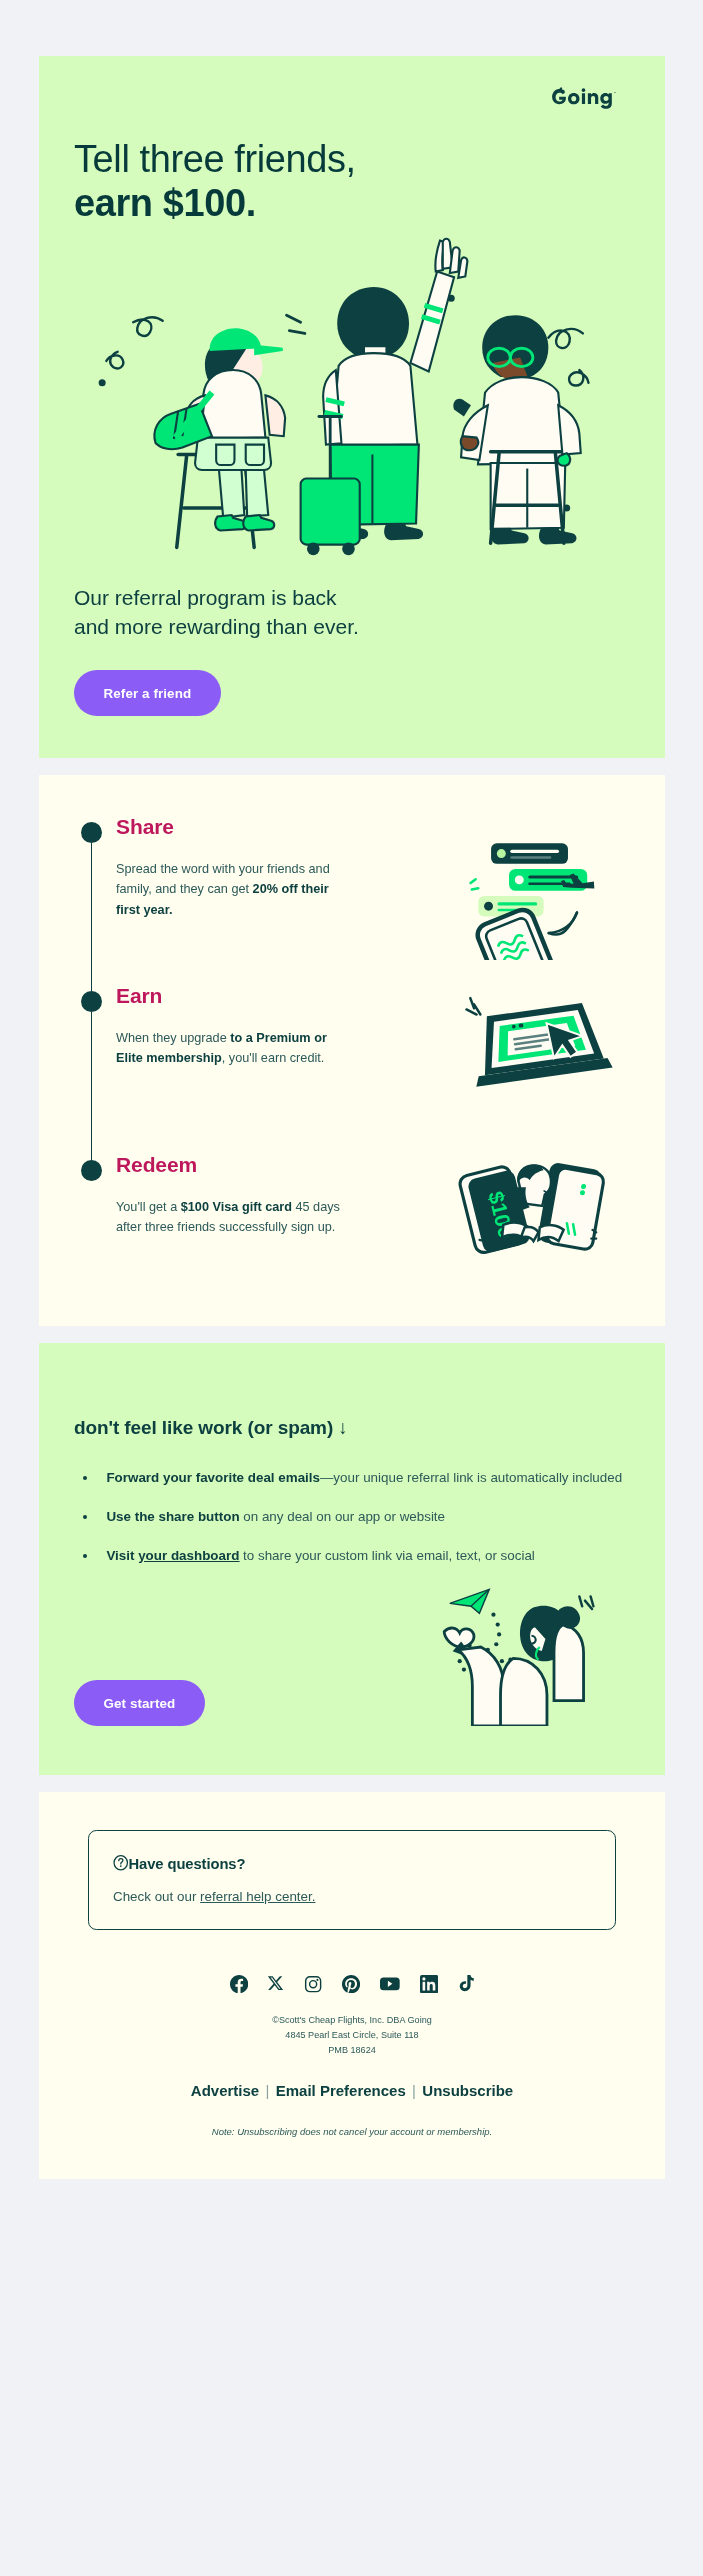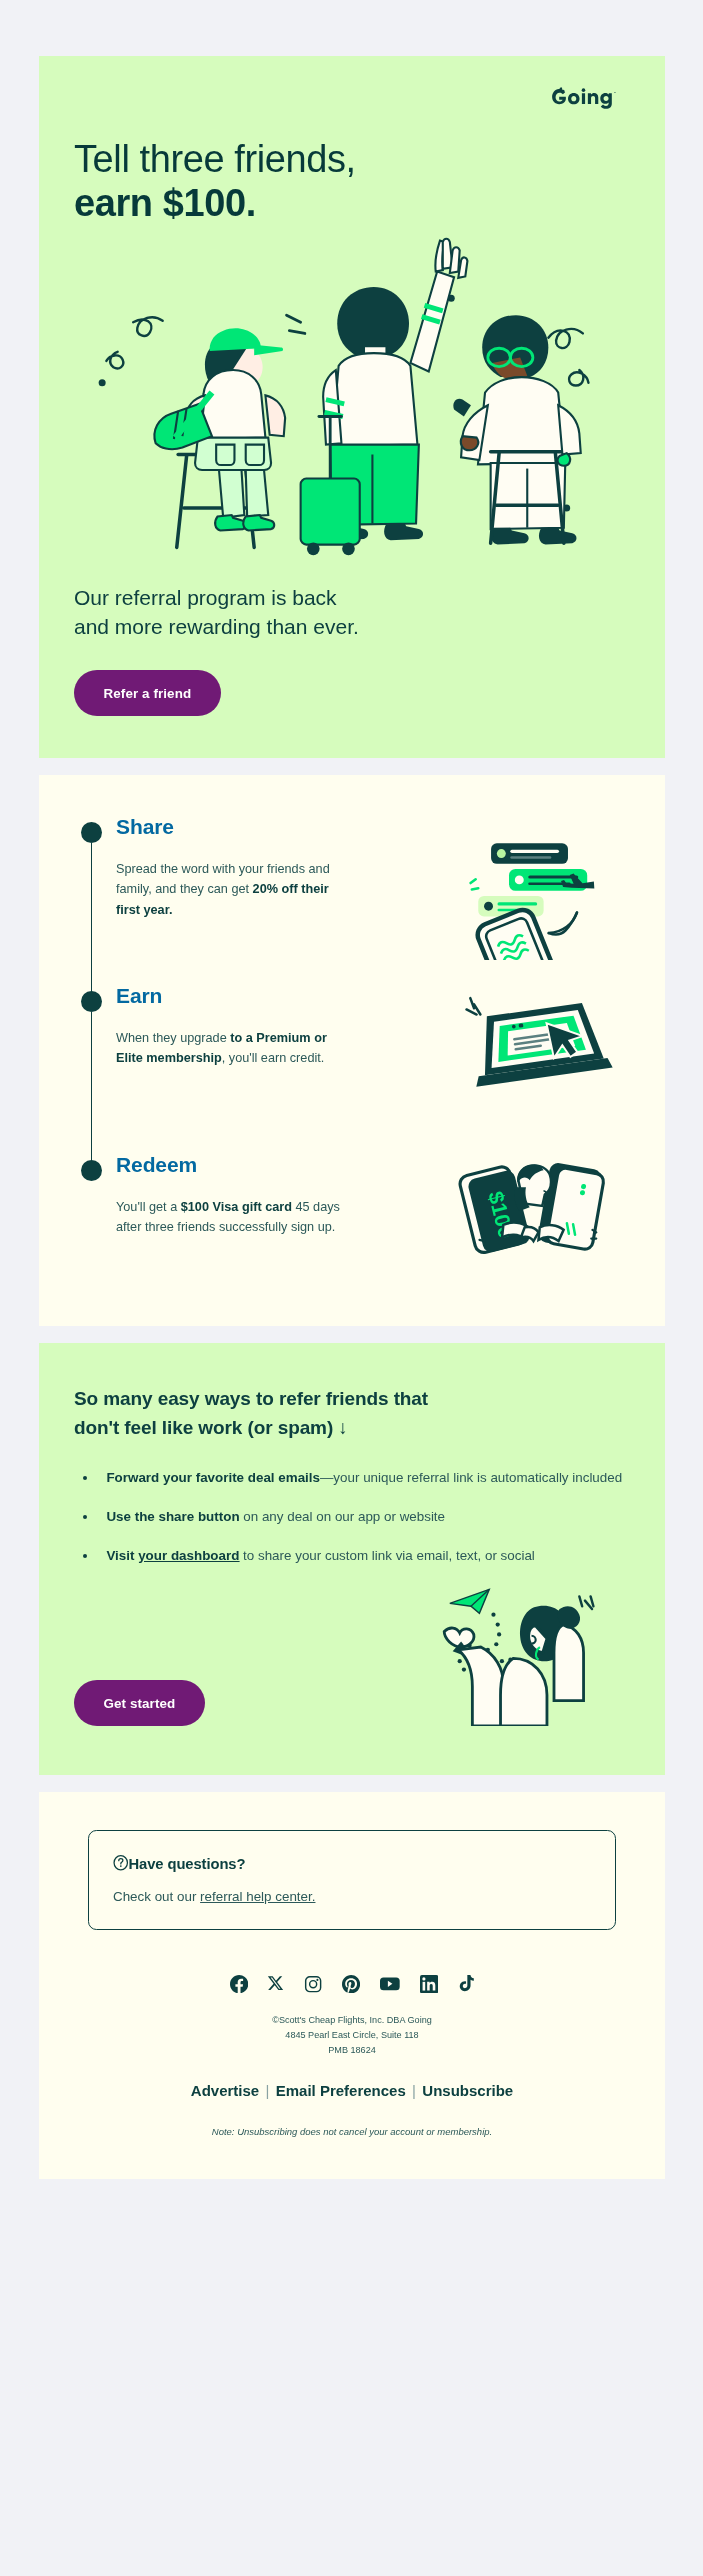--- a/index.html
+++ b/index.html
@@ -38,21 +38,21 @@
   .hero-art { width: 100%; height: 331px; margin-top: 7px; }
   .hero-sub {
     color: #0d4040;
     font-size: 21px;
     line-height: 1.38;
     margin-top: 21px;
     font-weight: 400;
   }
   .btn {
     display: inline-block;
-    background: #701a75;
+    background: #8b5cf6;
     color: #ffffff;
     font-size: 13.4px;
     font-weight: 700;
     padding: 15.5px 29.5px;
     border-radius: 28px;
     border: none;
     margin-top: 28px;
     cursor: pointer;
     font-family: "Liberation Sans", sans-serif;
     letter-spacing: 0.1px;
@@ -91,21 +91,21 @@
     background: #0d4040;
   }
   .step:last-child .rail .line { display: none; }
   .rail .line-top {
     position: absolute;
     left: 17px; top: -14px; height: 24px;
     width: 1.4px; background: #0d4040;
   }
   .step-text { flex: 1; padding-right: 7px; padding-top: 2.8px; }
   .step-title {
-    color: #0369a1;
+    color: #be185d;
     font-size: 21px;
     font-weight: 700;
     margin-bottom: 19.7px;
     letter-spacing: -0.1px;
   }
   .step-body {
     color: #2c5959;
     font-size: 12.7px;
     line-height: 1.62;
     max-width: 239px;
@@ -431,21 +431,21 @@
             <path d="M40 120l4 6M36 132l8 2M216 116l6 4M214 130l8 0" stroke="#0d4040" stroke-width="3.5" stroke-linecap="round" fill="none"></path>
           </svg>
         </div>
       </div>
     </section>
 
     <div class="gap"></div>
 
     <section class="ways">
       <h3 class="ways-title">
-        <span>So many easy ways to refer friends that</span><br>
+        <br>
         <span>don't feel like work (or spam)</span>
         <span>↓</span>
       </h3>
 
       <ul class="ways-list">
         <li><b>Forward your favorite deal emails</b><span>—your unique referral link is automatically included</span></li>
         <li><b>Use the share button</b><span> on any deal on our app or website</span></li>
         <li><b>Visit </b><b><u><a href="#" style="color:#0d4040">your dashboard</a></u></b><span> to share your custom link via email, text, or social</span></li>
       </ul>
 

